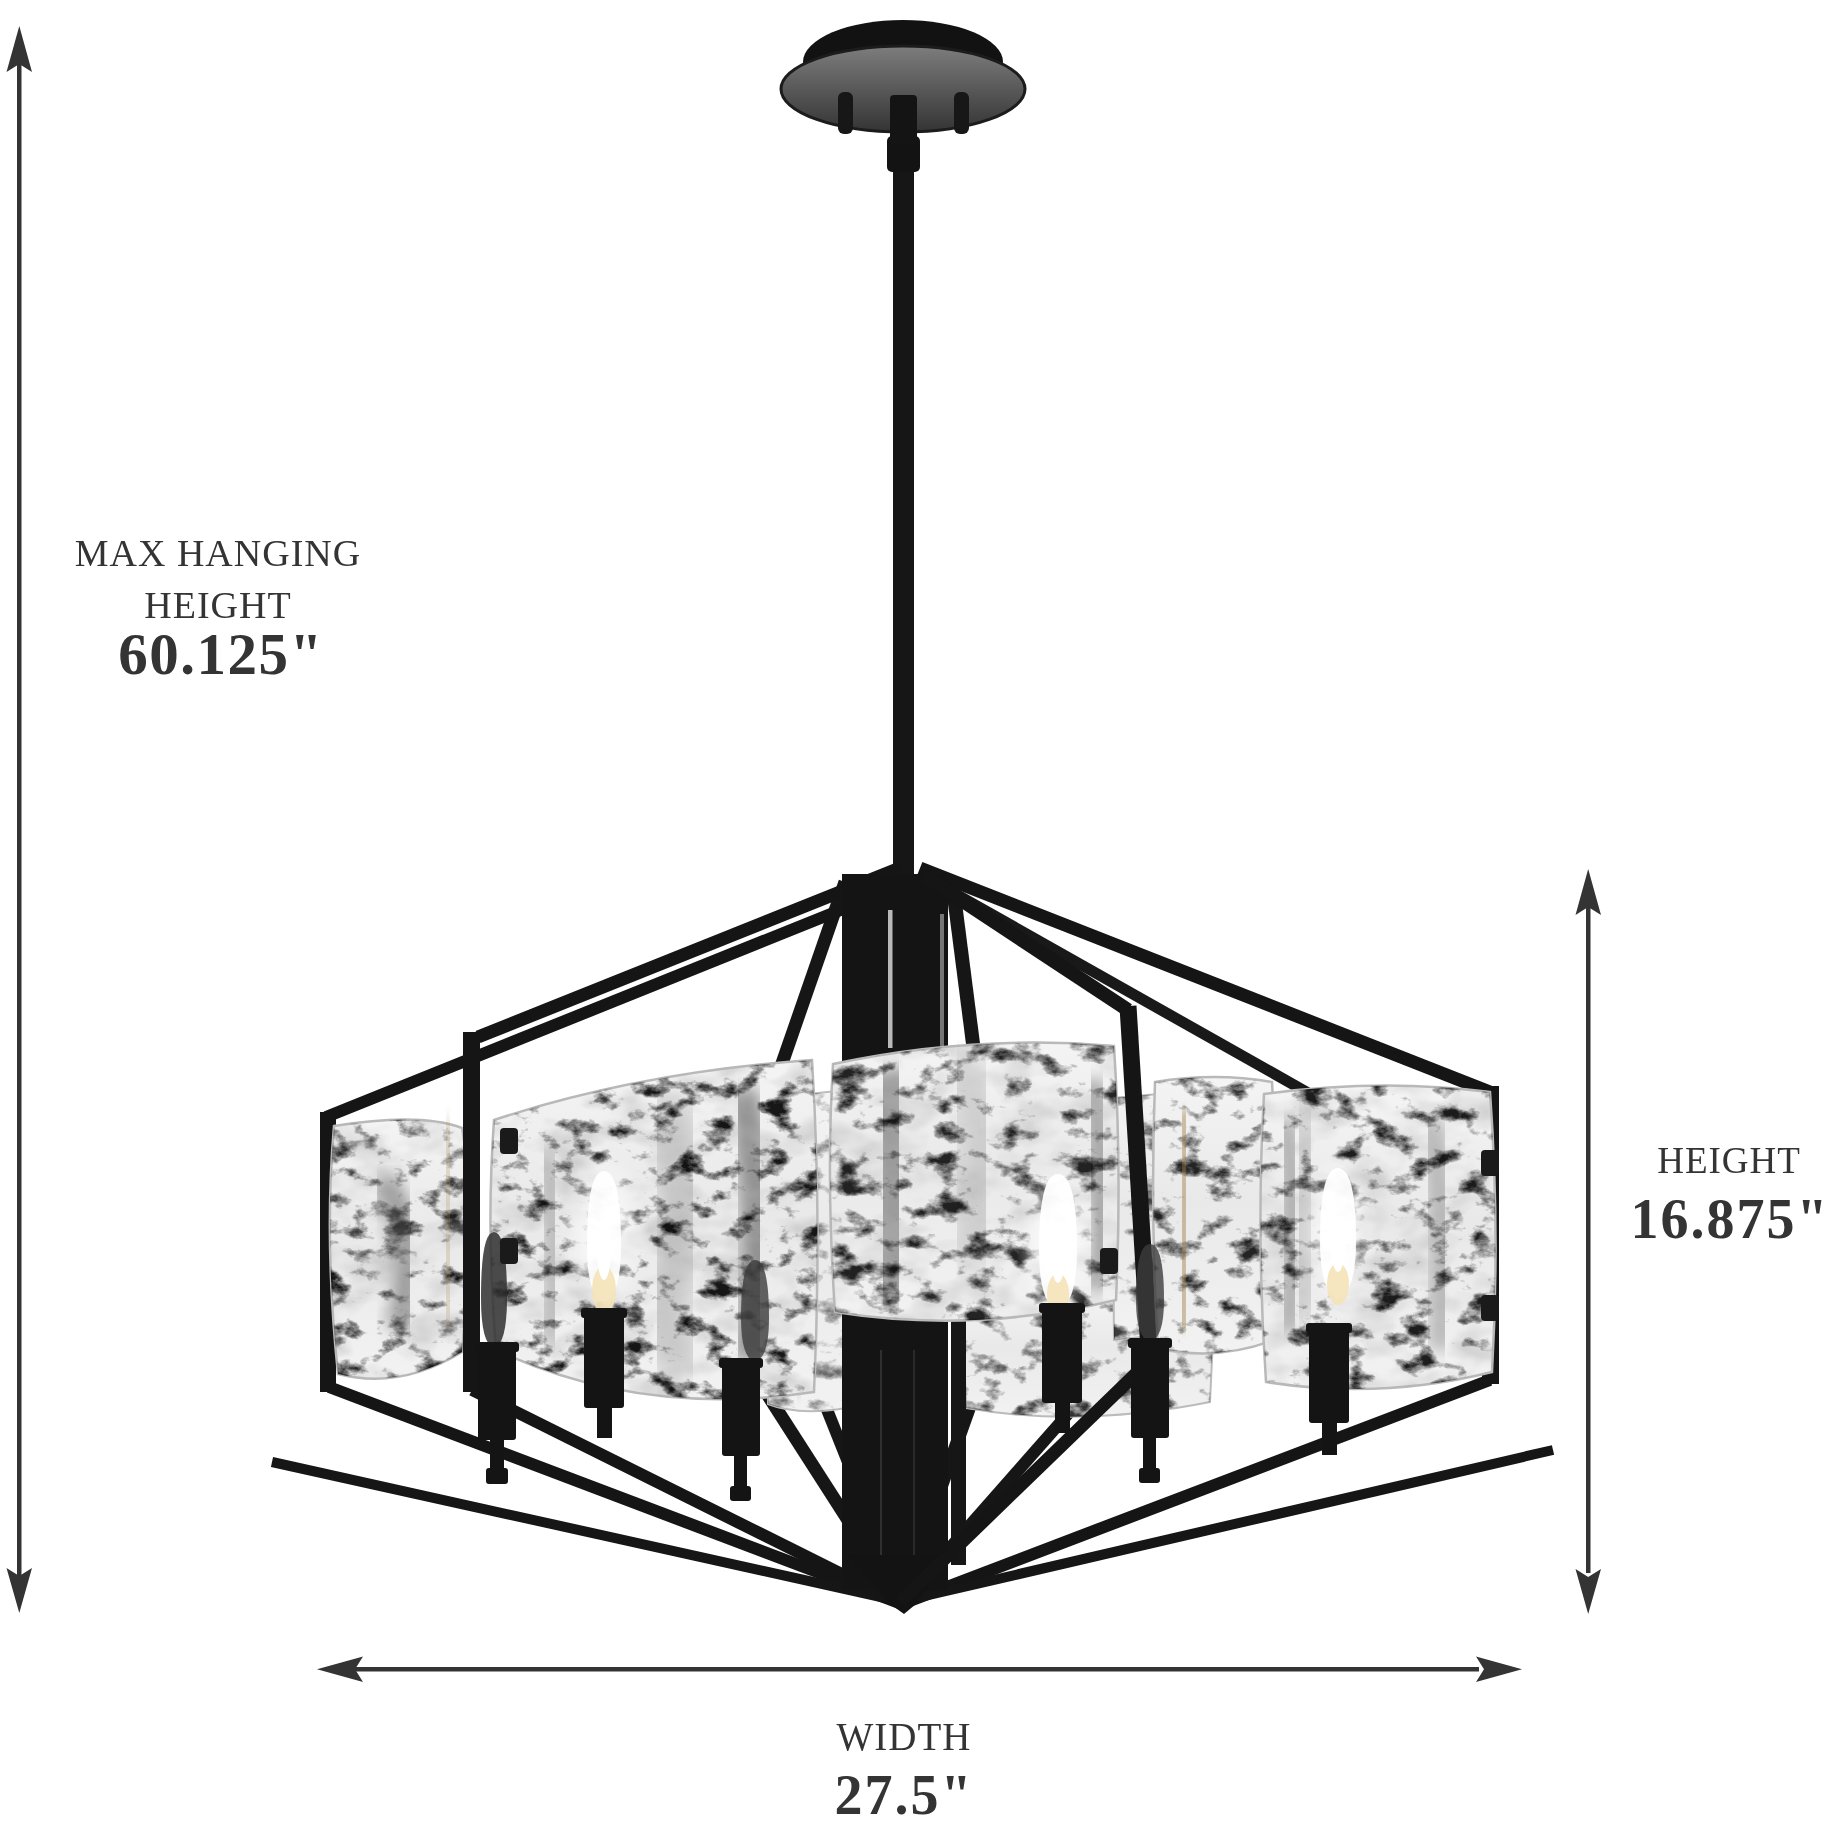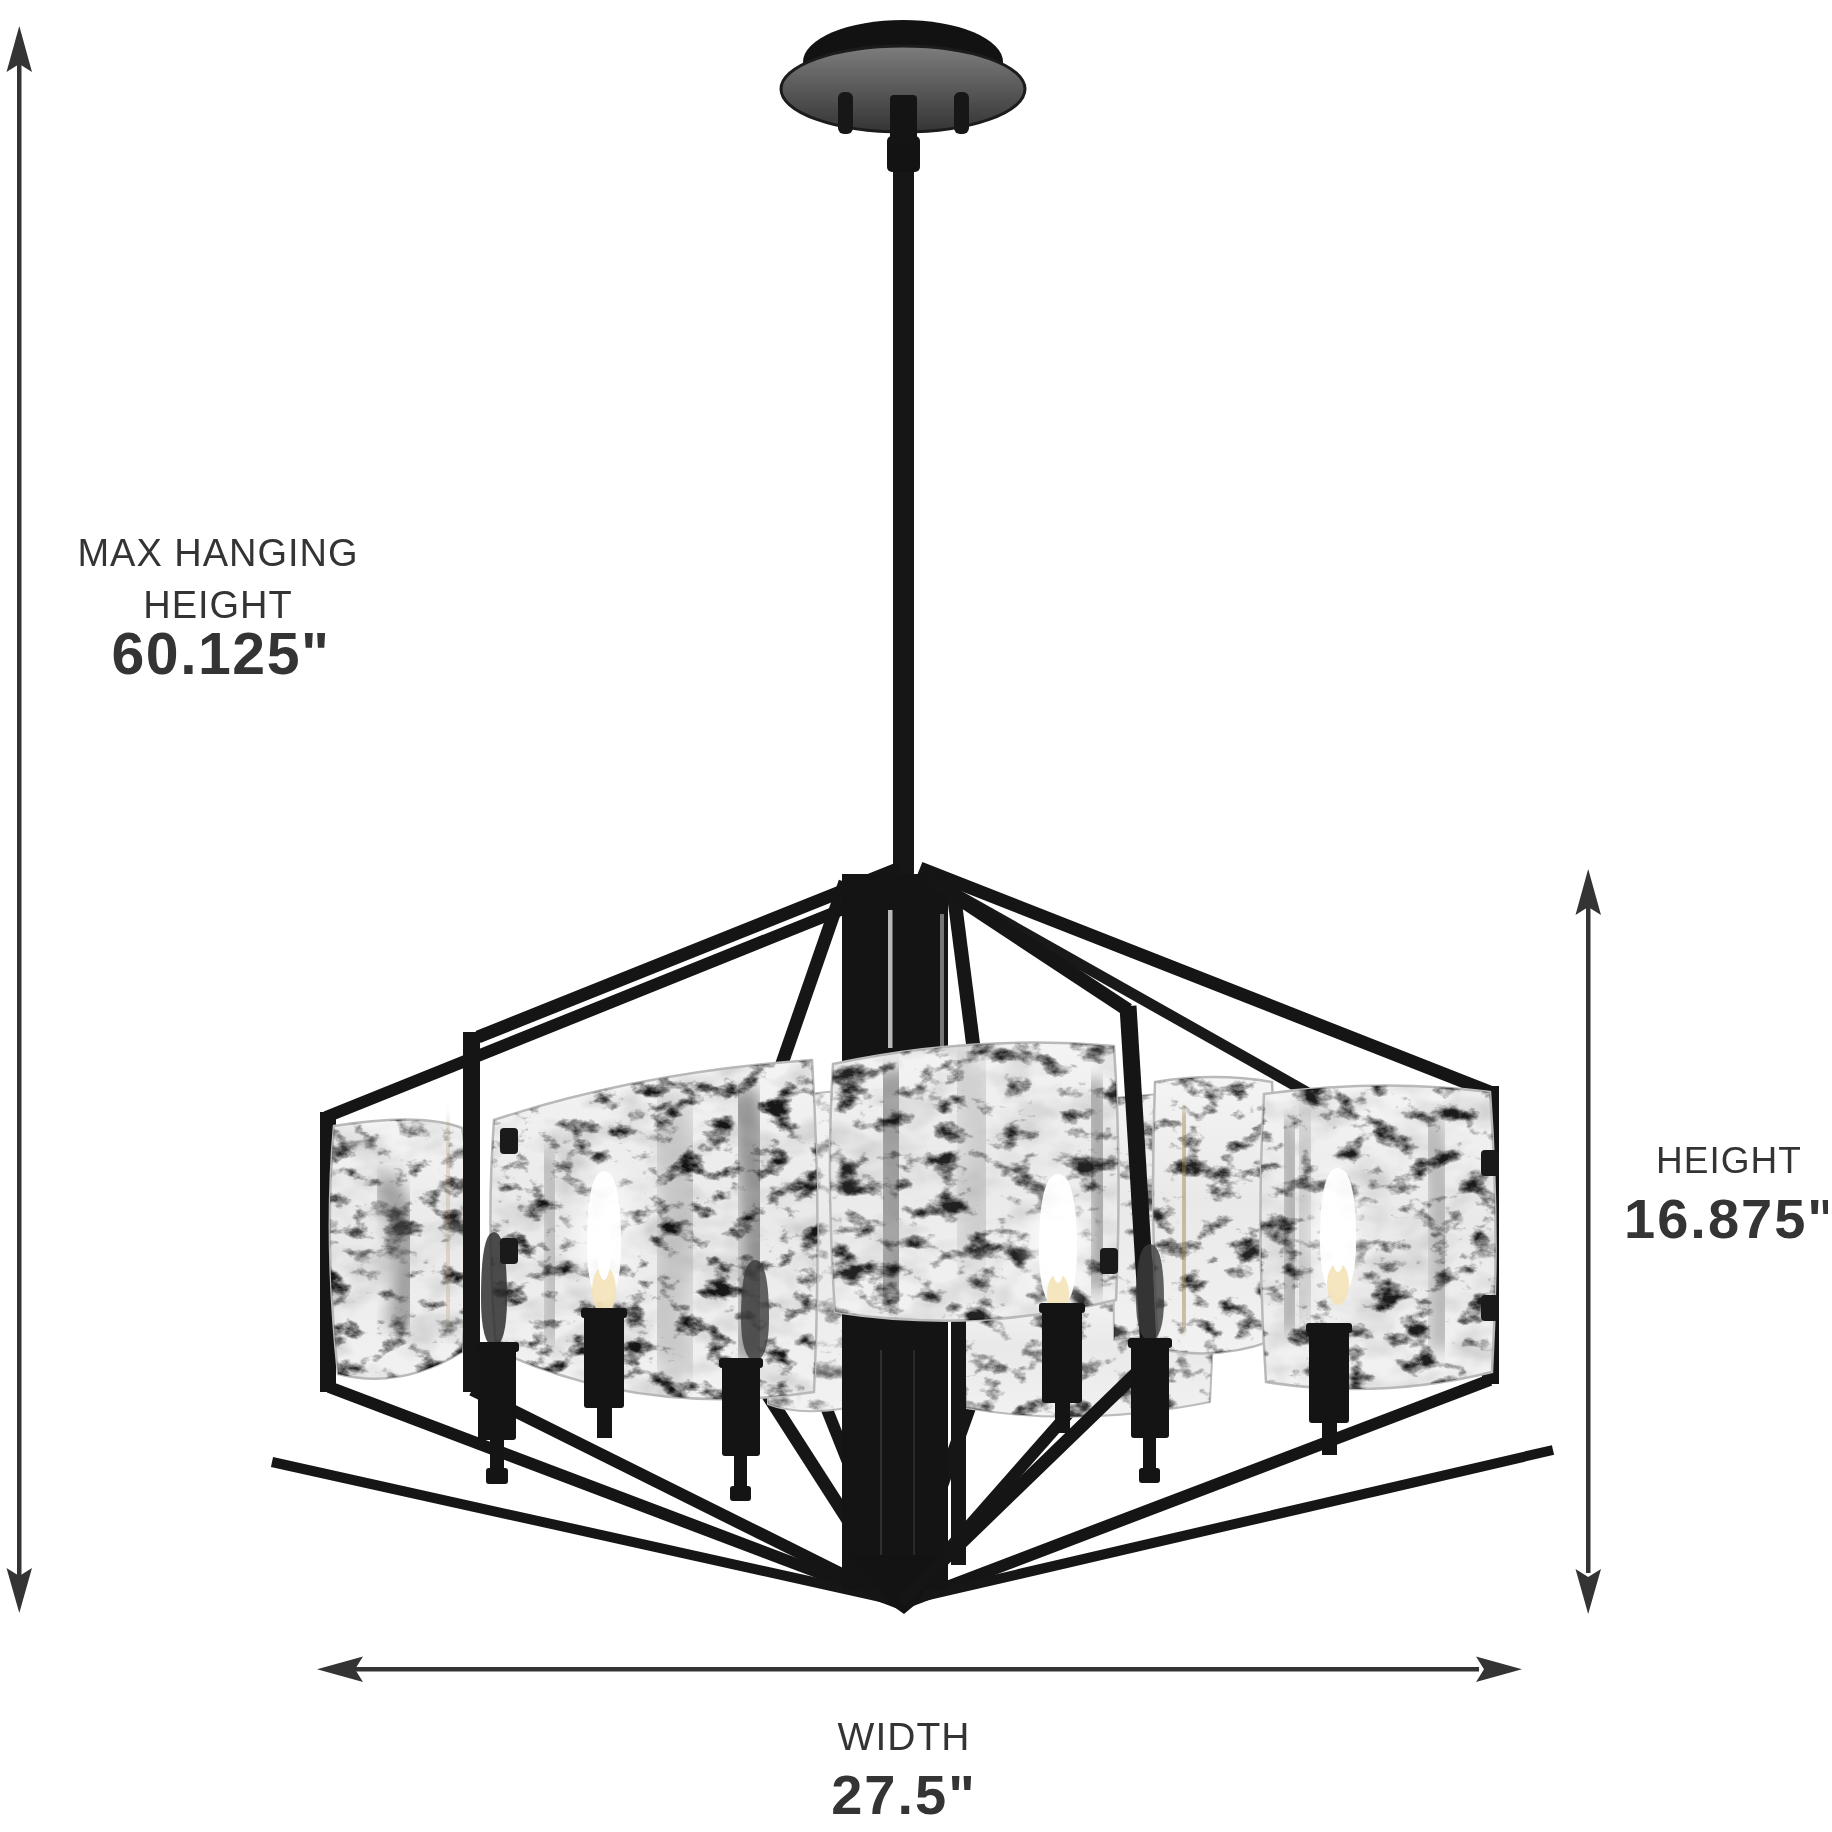--- a/index.html
+++ b/index.html
@@ -1,17 +1,17 @@
 <!DOCTYPE html>
 <html><head>
 <meta charset="utf-8">
 <style>
 html,body{margin:0;padding:0;background:#fff;}
 #page{position:relative;width:1828px;height:1832px;background:#fff;overflow:hidden;
-font-family:Liberation Sans, sans-serif;}
+font-family:Liberation Serif, serif;}
 svg{position:absolute;left:0;top:0;}
 </style>
 </head>
 <body>
 <div id="page">
 <svg width="1832" height="1832" viewBox="0 0 1832 1832">
 <defs>
   <filter id="texdark" x="-10%" y="-10%" width="120%" height="120%">
     <feTurbulence type="fractalNoise" baseFrequency="0.034 0.05" numOctaves="5" seed="7" result="n"></feTurbulence>
     <feColorMatrix in="n" type="matrix" values="0 0 0 0 0  0 0 0 0 0  0 0 0 0 0  4.0 0 0 0 -2.1"></feColorMatrix>

